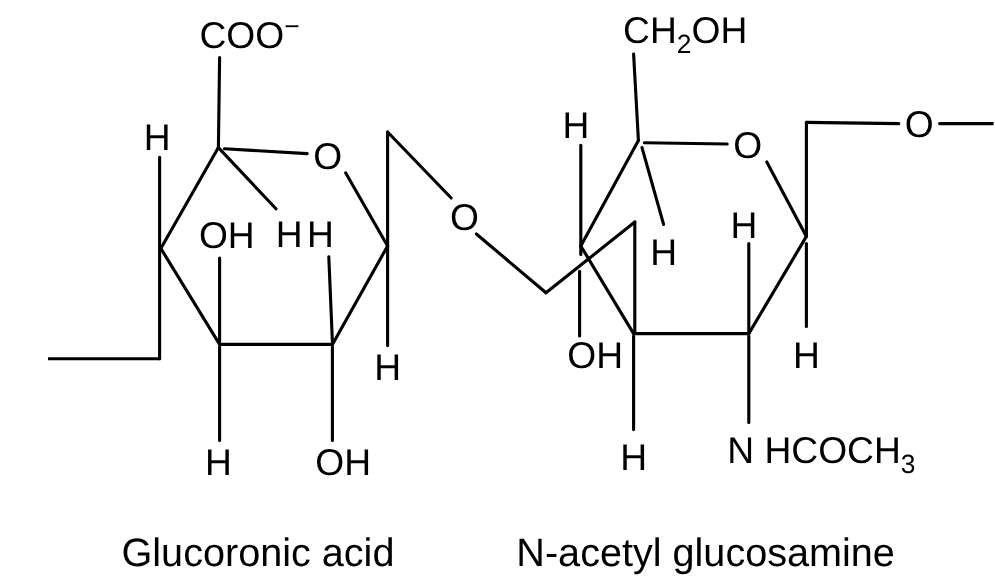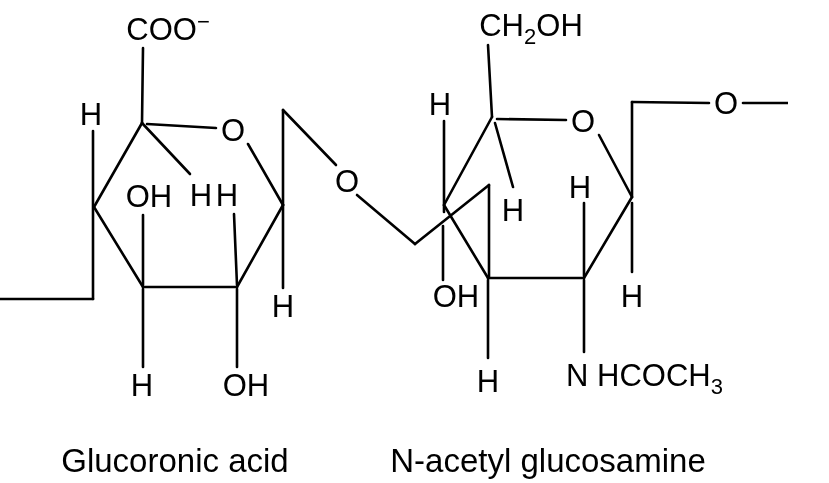--- a/index.html
+++ b/index.html
@@ -6,20 +6,21 @@
     margin: 0;
     padding: 0;
     background: #ffffff;
   }
   .stage {
     width: 788px;
     height: 483px;
     background: #ffffff;
     position: relative;
     overflow: hidden;
+    padding-left: 40px;
   }
   svg {
     display: block;
     font-family: "Liberation Sans", sans-serif;
   }
   .bond {
     stroke: #000000;
     fill: none;
     stroke-linecap: round;
   }

